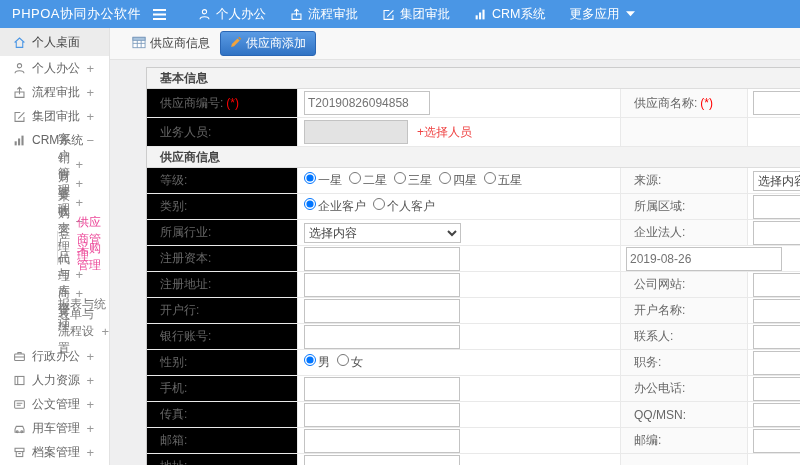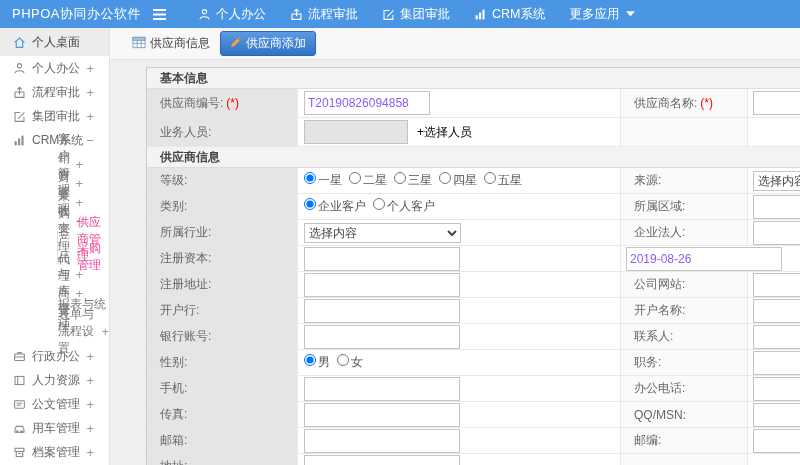--- a/index.html
+++ b/index.html
@@ -39,33 +39,33 @@
     color:#fff;padding:3px 9px;font-size:12px;}
   
   .panel{position:absolute;left:36px;top:39px;width:900px;background:#fff;border:1px solid #ccc;}
   .sec-hd{height:20px;line-height:20px;background:#f3f3f3;border-bottom:1px solid #ddd;
     padding-left:13px;font-weight:bold;color:#444;}
   .frow{display:flex;border-bottom:1px solid #e9e9e9;align-items:stretch;}
   .frow:last-child{border-bottom:none;}
   .rb{height:28px;}
   .rs{height:25px;}
   .c{display:flex;align-items:center;box-sizing:border-box;}
-  .lab{width:151px;padding-left:13px;background:#e5e5e5;border-right:1px solid #e9e9e9;color:#666;}
+  .lab{width:151px;padding-left:13px;background:#000000;border-right:1px solid #e9e9e9;color:#666;}
   .inp{width:323px;padding-left:6px;border-right:1px solid #e9e9e9;}
   .lab2{width:127px;padding-left:13px;background:#fafafa;border-right:1px solid #e9e9e9;color:#666;}
   .inp2{flex:1;padding-left:5px;}
   .req{color:#f00;margin-left:3px;}
   .txt{height:16px;border:1px solid #c3c3c3;padding:3px 3px;font-size:12px;width:148px;
-    font-family:"Liberation Sans","DejaVu Sans",sans-serif;color:#8b5cf6;}
+    font-family:"Liberation Sans","DejaVu Sans",sans-serif;color:#737373;}
   .w120{width:118px;}
   .staff{width:96px;background:#e3e3e3;}
   select{width:157px;height:20px;font-size:12px;border:1px solid #c3c3c3;background:#fff;color:#444;
     font-family:"Liberation Sans","DejaVu Sans",sans-serif;}
   select.w150{width:150px;}
-  .lnk{color:#000000;margin-left:9px;cursor:pointer;text-decoration:none;}
+  .lnk{color:#ef4444;margin-left:9px;cursor:pointer;text-decoration:none;}
   .radio{display:inline-flex;margin-right:7px;color:#555;}
   .radio input{width:12px;height:12px;margin:0 2px 0 0;}
 </style>
 </head>
 <body>
 
 <div class="hdr">
   <div class="logo">PHPOA协同办公软件</div>
   <div class="burger">
     <svg width="15" height="13" viewBox="0 0 15 13">

